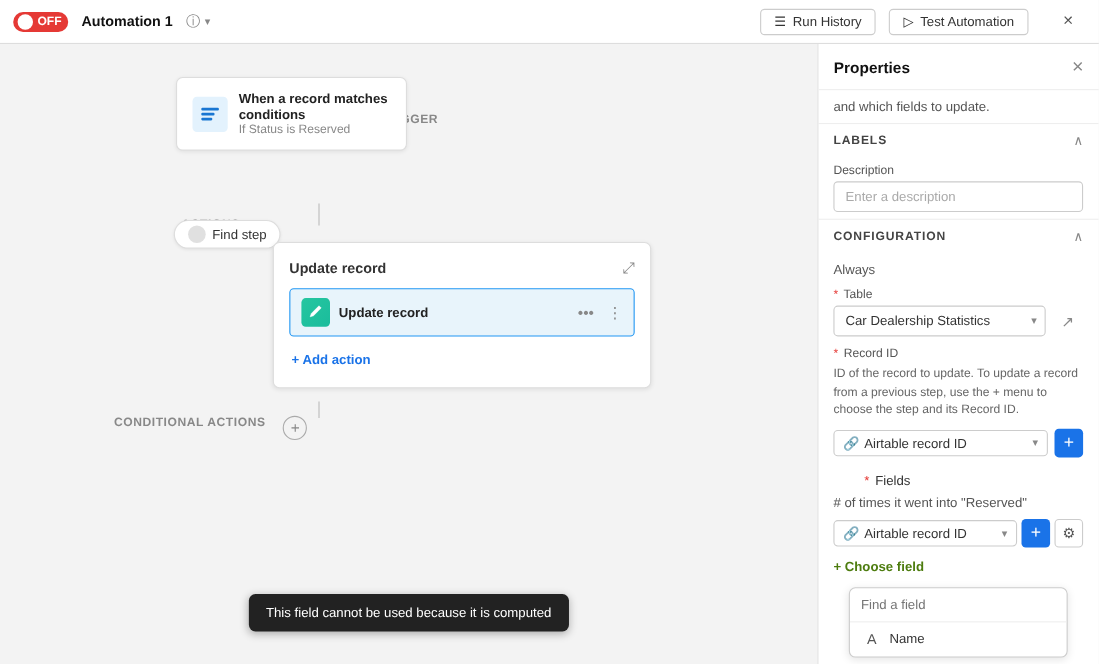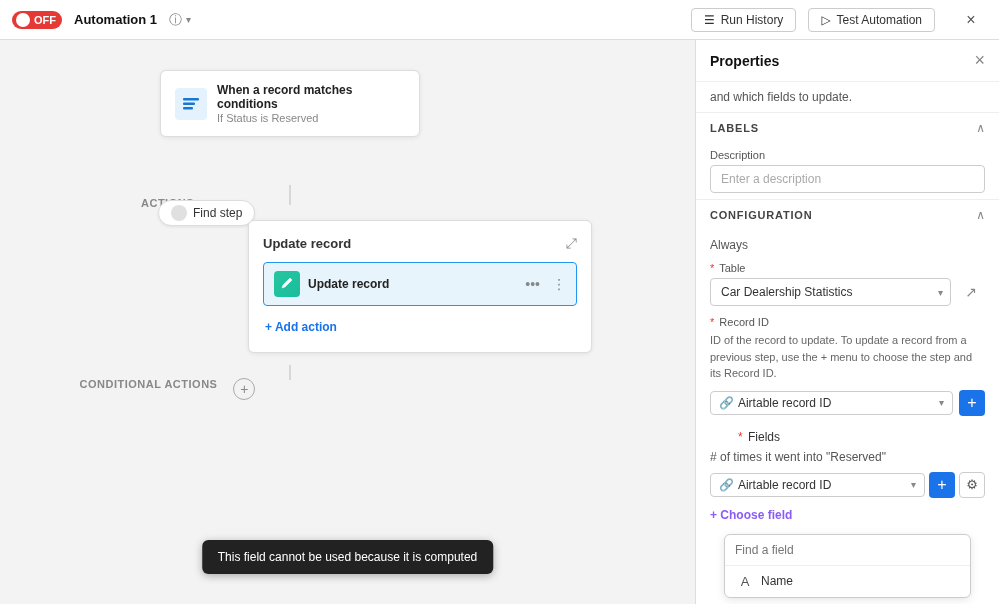--- a/index.html
+++ b/index.html
@@ -36,21 +36,21 @@
     .main { display: flex; height: calc(604px - 40px); }
 
     
     .canvas { flex: 1; background: #f3f3f3; position: relative; overflow: hidden; }
 
     
     .section-label {
       font-size: 11px; color: #888; font-weight: 600; letter-spacing: 0.5px;
       text-align: center; margin-bottom: 10px;
     }
-    .trigger-area { position: absolute; top: 30px; left: 160px; width: 260px; }
+    .trigger-area { position: absolute; top: 30px; left: 160px; width: 210px; }
     .trigger-card {
       background: #fff; border: 1px solid #ddd; border-radius: 6px;
       padding: 12px 14px; display: flex; align-items: center; gap: 10px;
       box-shadow: 0 1px 4px rgba(0,0,0,0.08);
     }
     .trigger-icon {
       width: 32px; height: 32px; background: #e3f2fd; border-radius: 4px;
       display: flex; align-items: center; justify-content: center; flex-shrink: 0;
     }
     .trigger-text { font-weight: 600; font-size: 12px; color: #222; }
@@ -104,21 +104,21 @@
 
     
     .toast {
       position: absolute; bottom: 30px; left: 50%; transform: translateX(-50%);
       background: #222; color: #fff; padding: 10px 16px; border-radius: 6px;
       font-size: 12px; white-space: nowrap; box-shadow: 0 2px 8px rgba(0,0,0,0.3);
     }
 
     
     .properties {
-      width: 304px; background: #fff; border-left: 1px solid #ddd;
+      width: 256px; background: #fff; border-left: 1px solid #ddd;
       display: flex; flex-direction: column; overflow: hidden;
     }
     .props-header {
       display: flex; align-items: center; justify-content: space-between;
       padding: 10px 14px; border-bottom: 1px solid #eee;
     }
     .props-title { font-weight: 700; font-size: 14px; color: #111; }
     .props-close { font-size: 18px; color: #888; cursor: pointer; }
     .props-scroll { flex: 1; overflow-y: auto; padding: 0 0 20px 0; }
     .props-scroll::-webkit-scrollbar { width: 4px; }
@@ -182,21 +182,21 @@
     .fields-title { font-size: 12px; font-weight: 400; color: #333; margin-bottom: 4px; margin-left: 28px; }
     .fields-sub { font-size: 12px; color: #555; margin-bottom: 8px; }
     .field-token-row { display: flex; align-items: center; gap: 4px; margin-bottom: 6px; }
     .gear-btn {
       width: 26px; height: 26px; border: 1px solid #ccc; border-radius: 4px;
       display: flex; align-items: center; justify-content: center;
       color: #555; font-size: 13px; cursor: pointer; flex-shrink: 0;
     }
     .add-field-row {
       display: flex; align-items: center; gap: 4px;
-      color: #8b5cf6; font-size: 12px; font-weight: 600; cursor: pointer;
+      color: #4d7c0f; font-size: 12px; font-weight: 600; cursor: pointer;
       padding: 4px 0; margin-bottom: 8px;
     }
 
     
     .choose-field-dropdown {
       margin: 0 14px; border: 1px solid #ccc; border-radius: 6px;
       background: #fff; overflow: hidden; box-shadow: 0 2px 8px rgba(0,0,0,0.1);
     }
     .choose-field-search {
       padding: 8px 10px; border-bottom: 1px solid #eee;

